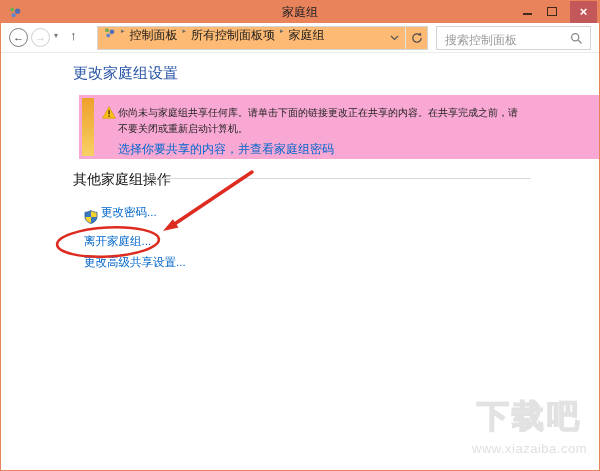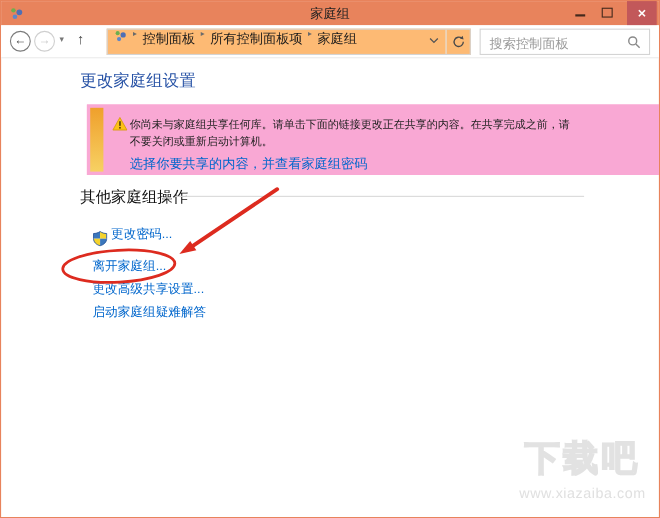--- a/index.html
+++ b/index.html
@@ -189,21 +189,20 @@
       <rect x="7" y="0" width="7" height="7" fill="#f6d32b"></rect>
       <rect x="0" y="7" width="7" height="7" fill="#f6d32b"></rect>
       <rect x="7" y="7" width="7" height="7" fill="#3b77bc"></rect>
     </g>
     <path d="M7 0.5C5.2 1.7 3.1 2.3 1 2.3L1 6.8C1 10.2 3.6 12.4 7 13.5C10.4 12.4 13 10.2 13 6.8L13 2.3C10.9 2.3 8.8 1.7 7 0.5Z" fill="none" stroke="#27549b" stroke-width="0.8"></path>
   </svg>
   <a class="hg-link lnk-1" href="#">更改密码...</a>
 
   <a class="hg-link lnk-2" href="#">离开家庭组...</a>
   <a class="hg-link lnk-3" href="#">更改高级共享设置...</a>
-  <a class="hg-link lnk-4" href="#">启动家庭组疑难解答</a>
 
   <svg class="annotation" viewBox="0 0 600 471">
     <ellipse cx="107" cy="241" rx="51" ry="14.5" fill="none" stroke-width="2.5" transform="rotate(-3 107 241)" stroke="#dd2b1f"></ellipse>
     <line x1="251" y1="171" x2="175" y2="222" stroke-width="3.5" stroke-linecap="round" stroke="#dd2b1f"></line>
     <polygon points="162,230 171.9,218.2 177.5,226.5" fill="#dd2b1f"></polygon>
   </svg>
 
   <div class="watermark">
     <div class="wm-title">下载吧</div>
     <div class="wm-url">www.xiazaiba.com</div>

